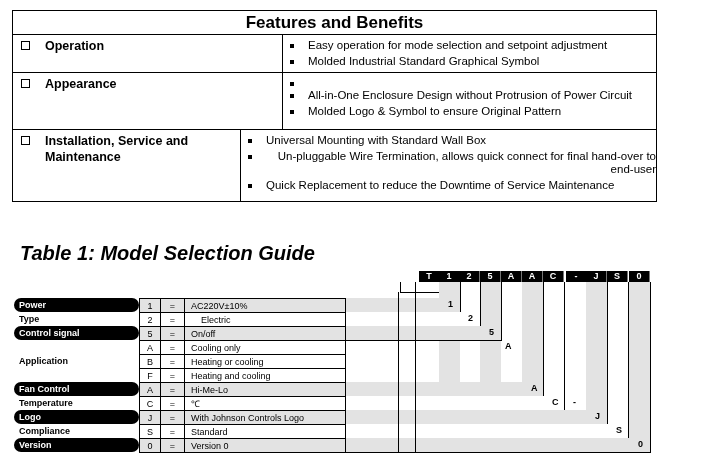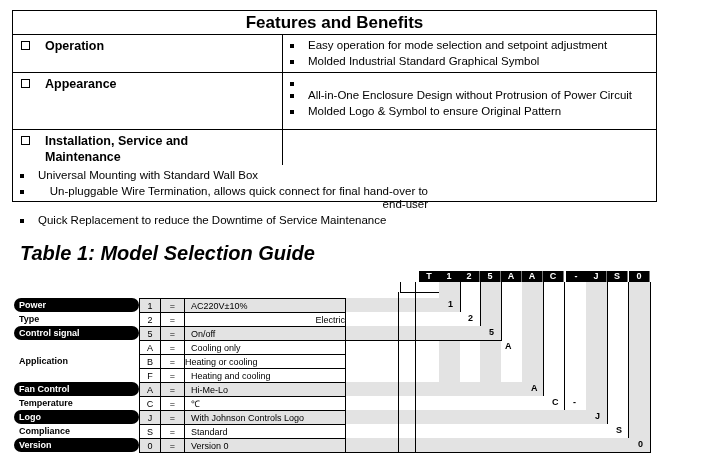--- a/index.html
+++ b/index.html
@@ -59,21 +59,21 @@
       <div class="bul">
           <span class="dot"></span>
           <span>All-in-One Enclosure Design without Protrusion of Power Circuit</span>
         </div>
       <div class="bul">
           <span class="dot"></span>
           <span>Molded Logo &amp; Symbol to ensure Original Pattern</span>
         </div>
     </div>
   </div>
-  <div class="row" style="height:71px;flex-direction:column;">
+  <div class="row" style="height:71px;">
     <div class="lc">
         <span class="box"></span>
         <span class="lbl"><span>Installation, Service and</span><br><span>Maintenance</span></span>
       </div>
     <div class="rc">
       <div class="bul">
           <span class="dot"></span>
           <span>Universal Mounting with Standard Wall Box</span>
         </div>
       <div class="bul">
@@ -114,30 +114,30 @@
     <div class="lab dark" style="top: 382px; height: 14px; line-height: 14px;">Fan Control</div>
     <div class="lab" style="top: 396px; height: 14px; line-height: 14px;">Temperature</div>
     <div class="lab dark" style="top: 410px; height: 14px; line-height: 14px;">Logo</div>
     <div class="lab" style="top: 424px; height: 14px; line-height: 14px;">Compliance</div>
     <div class="lab dark" style="top: 438px; height: 14px; line-height: 14px;">Version</div>
     <div class="cell" style="left: 139px; top: 298px; width: 22px; height: 15px; text-align: center; line-height: 14px; background: rgb(227, 227, 227);">1</div>
     <div class="cell" style="left: 160px; top: 298px; width: 25px; height: 15px; text-align: center; line-height: 14px; background: rgb(227, 227, 227);">=</div>
     <div class="cell" style="left: 184px; top: 298px; width: 162px; height: 15px; padding-left: 6px; line-height: 14px; background: rgb(227, 227, 227);">AC220V±10%</div>
     <div class="cell" style="left: 139px; top: 312px; width: 22px; height: 15px; text-align: center; line-height: 14px; background: rgb(255, 255, 255);">2</div>
     <div class="cell" style="left: 160px; top: 312px; width: 25px; height: 15px; text-align: center; line-height: 14px; background: rgb(255, 255, 255);">=</div>
-    <div class="cell" style="left: 184px; top: 312px; width: 162px; height: 15px; padding-left: 4px; line-height: 14px; background: rgb(255, 255, 255); text-align: right;">Electric</div>
+    <div class="cell" style="left: 184px; top: 312px; width: 162px; height: 15px; padding-left: 16px; line-height: 14px; background: rgb(255, 255, 255);">Electric</div>
     <div class="cell" style="left: 139px; top: 326px; width: 22px; height: 15px; text-align: center; line-height: 14px; background: rgb(227, 227, 227);">5</div>
     <div class="cell" style="left: 160px; top: 326px; width: 25px; height: 15px; text-align: center; line-height: 14px; background: rgb(227, 227, 227);">=</div>
     <div class="cell" style="left: 184px; top: 326px; width: 162px; height: 15px; padding-left: 6px; line-height: 14px; background: rgb(227, 227, 227);">On/off</div>
     <div class="cell" style="left: 139px; top: 340px; width: 22px; height: 15px; text-align: center; line-height: 14px; background: rgb(255, 255, 255);">A</div>
     <div class="cell" style="left: 160px; top: 340px; width: 25px; height: 15px; text-align: center; line-height: 14px; background: rgb(255, 255, 255);">=</div>
     <div class="cell" style="left: 184px; top: 340px; width: 162px; height: 15px; padding-left: 6px; line-height: 14px; background: rgb(255, 255, 255);">Cooling only</div>
     <div class="cell" style="left: 139px; top: 354px; width: 22px; height: 15px; text-align: center; line-height: 14px; background: rgb(255, 255, 255);">B</div>
     <div class="cell" style="left: 160px; top: 354px; width: 25px; height: 15px; text-align: center; line-height: 14px; background: rgb(255, 255, 255);">=</div>
-    <div class="cell" style="left: 184px; top: 354px; width: 162px; height: 15px; padding-left: 0; line-height: 14px; background: rgb(255, 255, 255);">Heating or cooling</div>
+    <div class="cell" style="left: 184px; top: 354px; width: 162px; height: 15px; padding-left: 6px; line-height: 14px; background: rgb(255, 255, 255);">Heating or cooling</div>
     <div class="cell" style="left: 139px; top: 368px; width: 22px; height: 15px; text-align: center; line-height: 14px; background: rgb(255, 255, 255);">F</div>
     <div class="cell" style="left: 160px; top: 368px; width: 25px; height: 15px; text-align: center; line-height: 14px; background: rgb(255, 255, 255);">=</div>
     <div class="cell" style="left: 184px; top: 368px; width: 162px; height: 15px; padding-left: 6px; line-height: 14px; background: rgb(255, 255, 255);">Heating and cooling</div>
     <div class="cell" style="left: 139px; top: 382px; width: 22px; height: 15px; text-align: center; line-height: 14px; background: rgb(227, 227, 227);">A</div>
     <div class="cell" style="left: 160px; top: 382px; width: 25px; height: 15px; text-align: center; line-height: 14px; background: rgb(227, 227, 227);">=</div>
     <div class="cell" style="left: 184px; top: 382px; width: 162px; height: 15px; padding-left: 6px; line-height: 14px; background: rgb(227, 227, 227);">Hi-Me-Lo</div>
     <div class="cell" style="left: 139px; top: 396px; width: 22px; height: 15px; text-align: center; line-height: 14px; background: rgb(255, 255, 255);">C</div>
     <div class="cell" style="left: 160px; top: 396px; width: 25px; height: 15px; text-align: center; line-height: 14px; background: rgb(255, 255, 255);">=</div>
     <div class="cell" style="left: 184px; top: 396px; width: 162px; height: 15px; padding-left: 6px; line-height: 14px; background: rgb(255, 255, 255);">℃</div>
     <div class="cell" style="left: 139px; top: 410px; width: 22px; height: 15px; text-align: center; line-height: 14px; background: rgb(227, 227, 227);">J</div>

